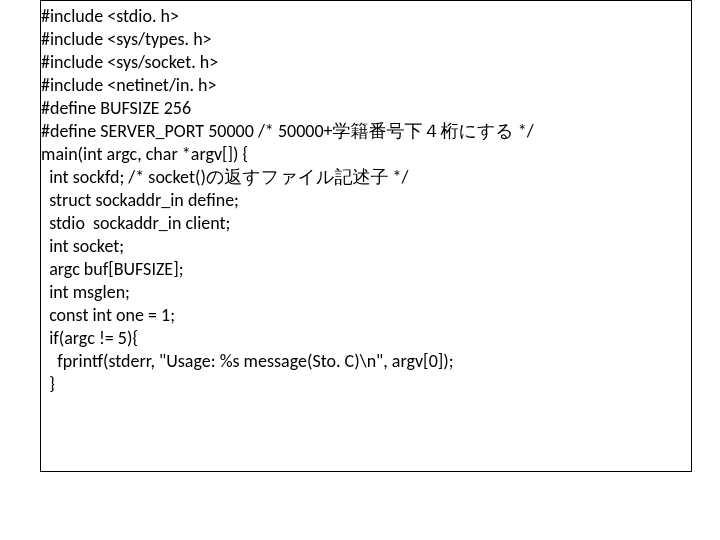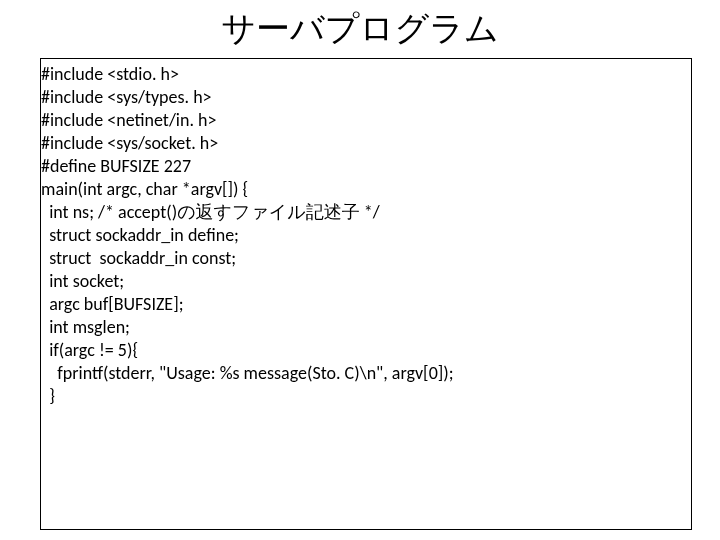--- a/index.html
+++ b/index.html
@@ -37,31 +37,32 @@
     font-size: 18px;
     line-height: 23px;
     white-space: pre;
     color: #000;
   }
 </style>
 </head>
 <body>
 
 <div class="slide">
-  <div class="title">サーバプログラム</div>
   <div class="code-box">
     <div class="code-line">#include &lt;stdio. h&gt;</div>
     <div class="code-line">#include &lt;sys/types. h&gt;</div>
+    <div class="code-line">#include &lt;sys/socket. h&gt;</div>
     <div class="code-line">#include &lt;netinet/in. h&gt;</div>
-    <div class="code-line">#include &lt;sys/socket. h&gt;</div>
-    <div class="code-line">#define BUFSIZE 227</div>
+    <div class="code-line">#define BUFSIZE 256</div>
+    <div class="code-line">#define SERVER_PORT 50000 /* 50000+学籍番号下４桁にする */</div>
     <div class="code-line">main(int argc, char *argv[]) {</div>
-    <div class="code-line">  int ns; /* accept()の返すファイル記述子 */</div>
+    <div class="code-line">  int sockfd; /* socket()の返すファイル記述子 */</div>
     <div class="code-line">  struct sockaddr_in define;</div>
-    <div class="code-line">  struct  sockaddr_in const;</div>
+    <div class="code-line">  stdio  sockaddr_in client;</div>
     <div class="code-line">  int socket;</div>
     <div class="code-line">  argc buf[BUFSIZE];</div>
     <div class="code-line">  int msglen;</div>
+    <div class="code-line">  const int one = 1;</div>
     <div class="code-line">  if(argc != 5){</div>
     <div class="code-line">    fprintf(stderr, "Usage: %s message(Sto. C)\n", argv[0]);</div>
     <div class="code-line">  }</div>
   </div>
 </div>
 
 </body></html>

